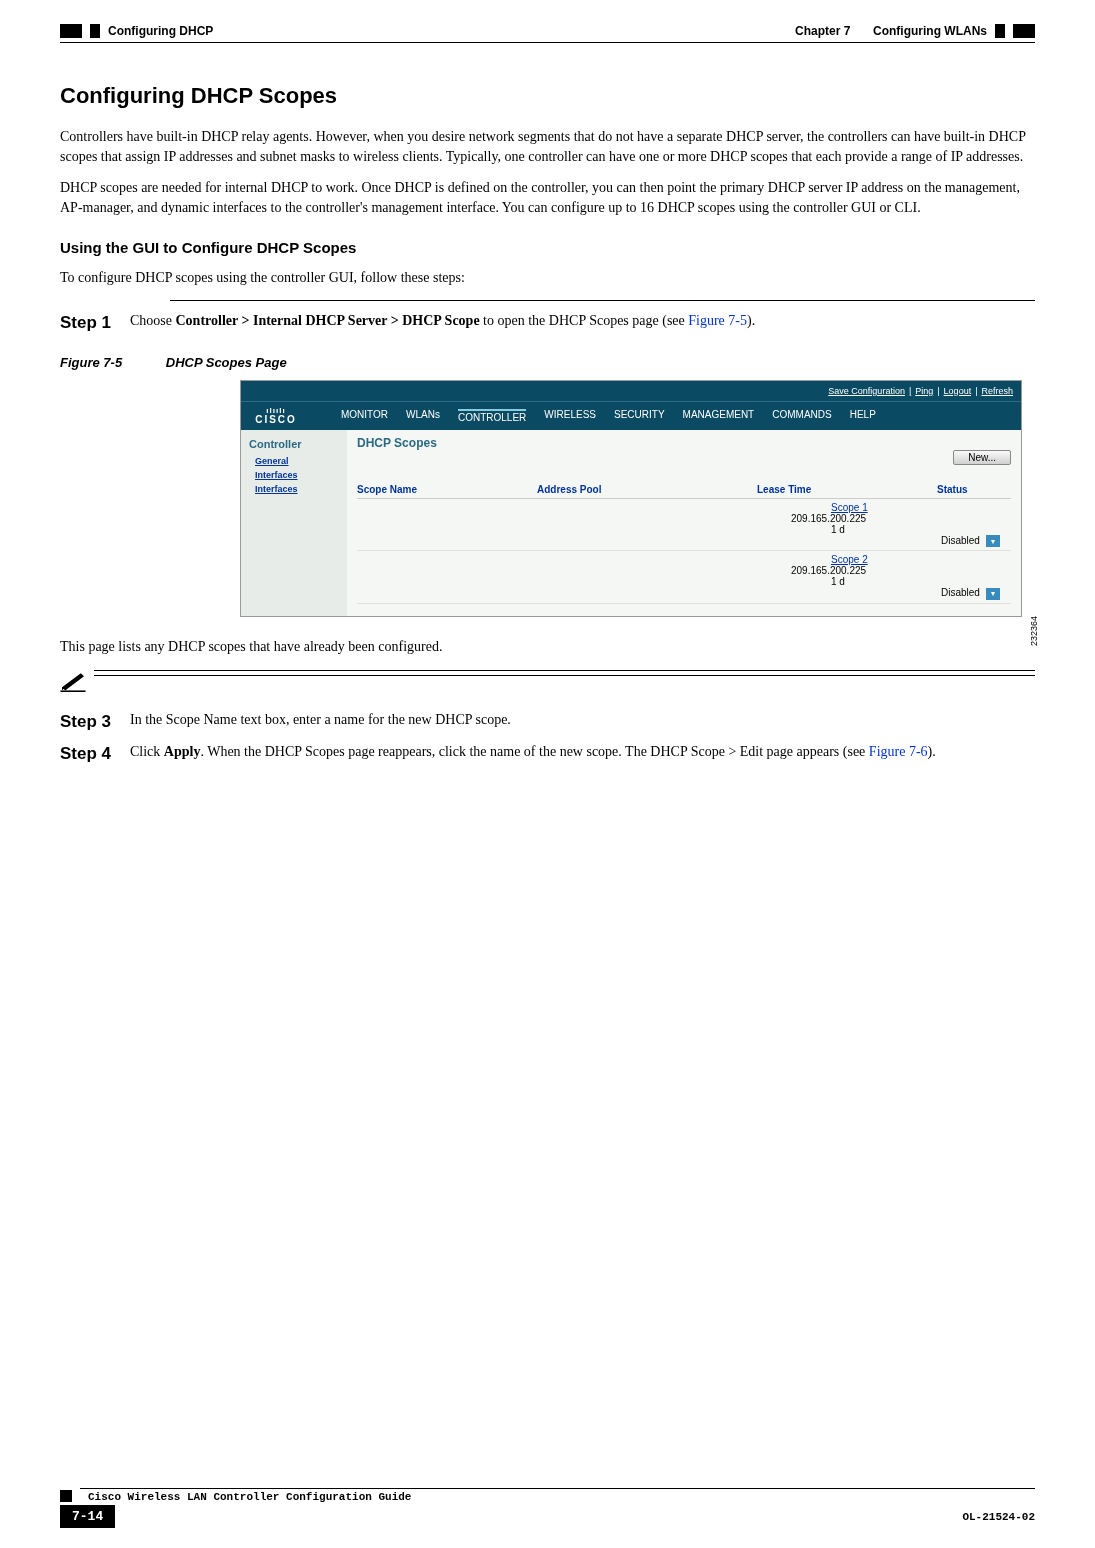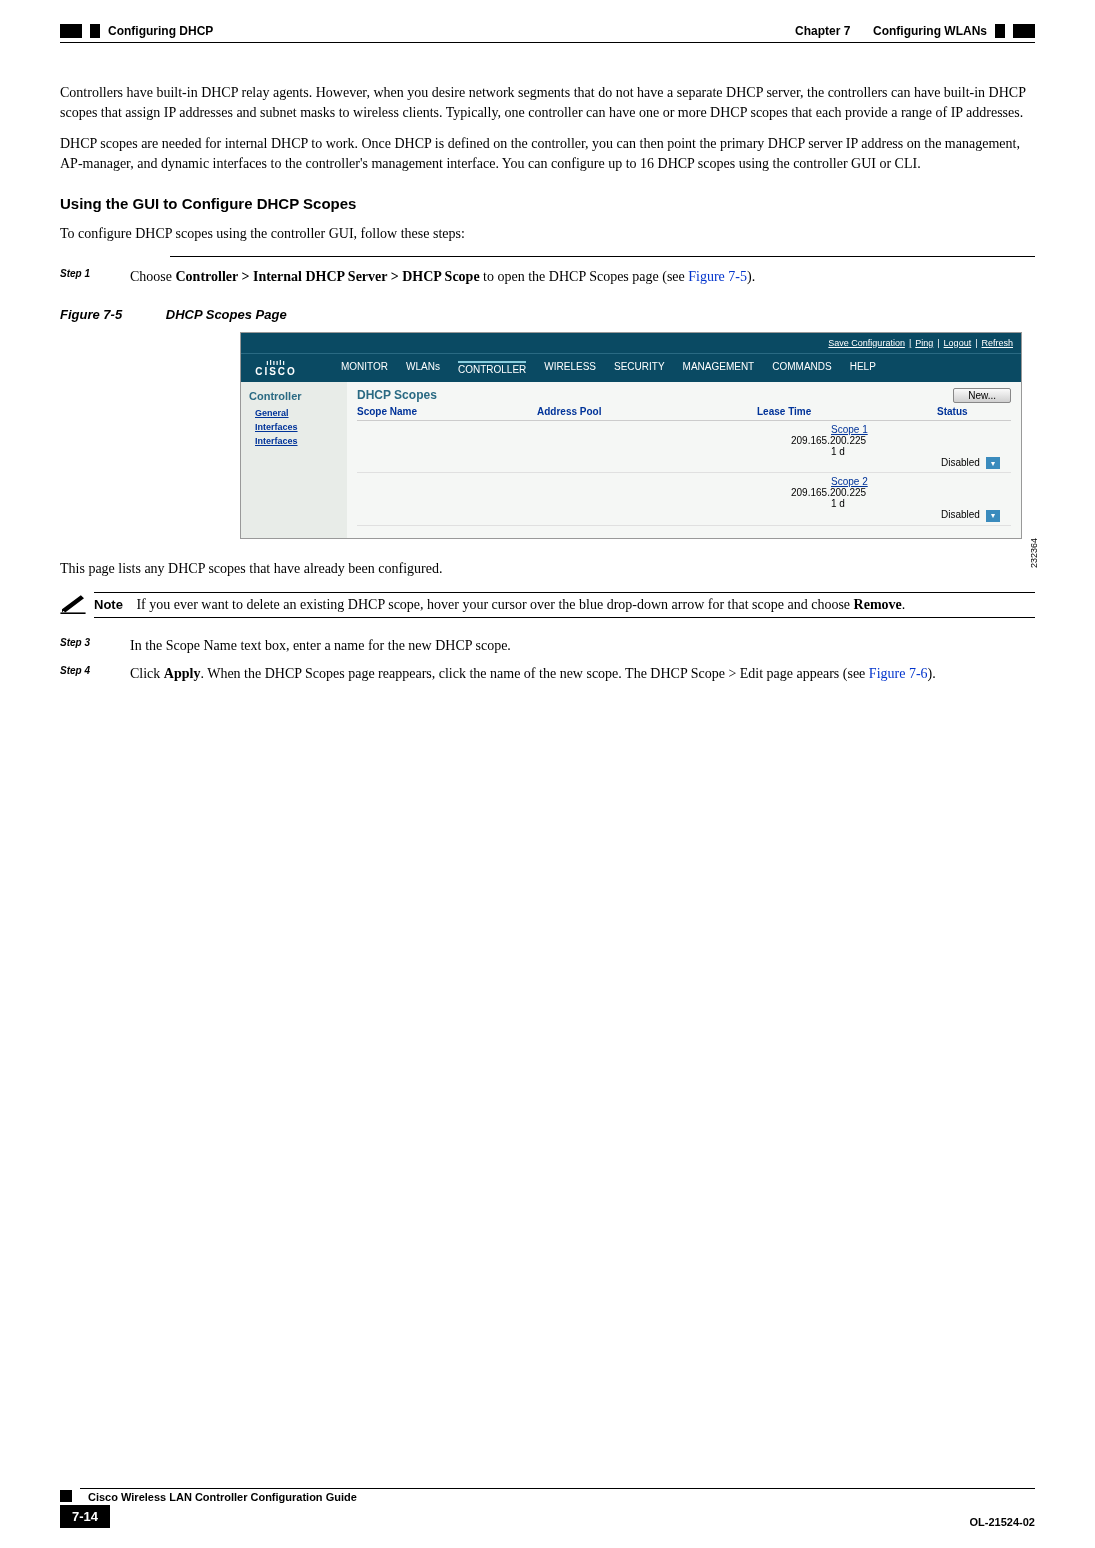--- a/index.html
+++ b/index.html
@@ -66,24 +66,23 @@
       margin: 10px 0;
     }
     .step-row {
       display: flex;
       margin: 8px 0;
       line-height: 1.4;
     }
     .step-label {
       font-family: Arial, Helvetica, sans-serif;
       font-weight: bold;
-      font-size: 10px;
+      font-size: 17px;
       width: 70px;
       flex-shrink: 0;
-      font-style: italic;
     }
     .step-text { flex: 1; }
     .link { color: #0033cc; }
     .figcaption {
       font-family: Arial, Helvetica, sans-serif;
       font-size: 13px;
       margin: 20px 0 10px 0;
     }
     .figcaption .fignum { font-style: italic; font-weight: bold; margin-right: 40px; }
     .figcaption .figtitle { font-style: italic; font-weight: bold; }
@@ -130,21 +129,21 @@
     .ss-body { display: flex; background: #eef0ee; }
     .ss-sidebar {
       width: 90px;
       background: #e8ece8;
       padding: 8px 8px;
       font-size: 10px;
     }
     .ss-sidebar .title { color: #2a6a83; font-weight: bold; margin-bottom: 6px; font-size:11px;}
     .ss-sidebar .item { color: #003399; text-decoration: underline; margin: 4px 0 4px 6px; font-weight:bold; font-size:9px;}
     .ss-main { flex: 1; background: #f5f7f5; padding: 6px 10px 12px 10px; }
-    .ss-pagetitle-row { display: flex; margin-bottom: 0; }
+    .ss-pagetitle-row { display: flex; margin-bottom: 16px; flex-direction: column; }
     .ss-pagetitle { color: #2a6a83; font-weight: bold; font-size: 12px; }
     .ss-new-btn {
       margin-left: auto;
       background: linear-gradient(#fafafa,#d0d0d0);
       border: 1px solid #888;
       padding: 1px 14px;
       font-size: 10px;
       border-radius: 2px;
     }
     .ss-table { width: 100%; font-size: 10px; }
@@ -184,22 +183,22 @@
     .note-body .note-label { font-family: Arial, sans-serif; font-weight: bold; margin-right: 10px; font-size:13px;}
     .footer {
       position: absolute;
       bottom: 20px;
       left: 60px;
       right: 60px;
     }
     .footer-line { border-top: 1px solid #000; margin-bottom: 2px; }
     .footer-row {
       display: flex;
-      align-items: flex-end;
-      font-family: Liberation Sans, sans-serif;
+      align-items: center;
+      font-family: Liberation Mono, monospace;
       font-size: 11px;
     }
     .footer-pagenum {
       background: #000;
       color: #fff;
       font-weight: bold;
       padding: 4px 12px;
       font-size: 13px;
     }
     .footer-title { font-weight: bold; margin-left: 8px; }
@@ -220,20 +219,21 @@
     <div class="header-right">
       <span>Chapter 7</span>
       <span>&nbsp;&nbsp;</span>
       <span>Configuring WLANs</span>
       <div class="black-bar-sm"></div>
       <div class="black-bar-md"></div>
     </div>
   </div>
   <div class="header-line"></div>
 
+  <h2 class="section">Configuring DHCP Scopes</h2>
 
   <p class="body indent1">Controllers have built-in DHCP relay agents. However, when you desire network segments that do not have a separate DHCP server, the controllers can have built-in DHCP scopes that assign IP addresses and subnet masks to wireless clients. Typically, one controller can have one or more DHCP scopes that each provide a range of IP addresses.</p>
   <p class="body indent1">DHCP scopes are needed for internal DHCP to work. Once DHCP is defined on the controller, you can then point the primary DHCP server IP address on the management, AP-manager, and dynamic interfaces to the controller's management interface. You can configure up to 16 DHCP scopes using the controller GUI or CLI.</p>
 
   <h3 class="subsection">Using the GUI to Configure DHCP Scopes</h3>
   <p class="body indent1">To configure DHCP scopes using the controller GUI, follow these steps:</p>
 
   <div class="indent1">
       <hr class="step-hr">
     </div>
@@ -319,24 +319,20 @@
 
   <div class="note-block indent2">
     <div class="note-icon">
       <svg viewBox="0 0 32 28">
           <path d="M2 22 L26 4 L30 8 L6 26 Z M4 24 L2 26 L2 22 Z" fill="#000"></path>
           <rect x="0" y="26" width="32" height="2" fill="#000"></rect>
         </svg>
     </div>
     <div class="note-body">
       <hr>
-      <div>
-        <span class="note-label">Note</span>
-        <span>If you ever want to delete an existing DHCP scope, hover your cursor over the blue drop-down arrow for that scope and choose </span><b>Remove</b><span>.</span>
-      </div>
       <hr style="margin-top:4px;">
     </div>
   </div>
 
 
   <div class="step-row indent1">
     <div class="step-label">Step 3</div>
     <div class="step-text">In the Scope Name text box, enter a name for the new DHCP scope.</div>
   </div>
 

